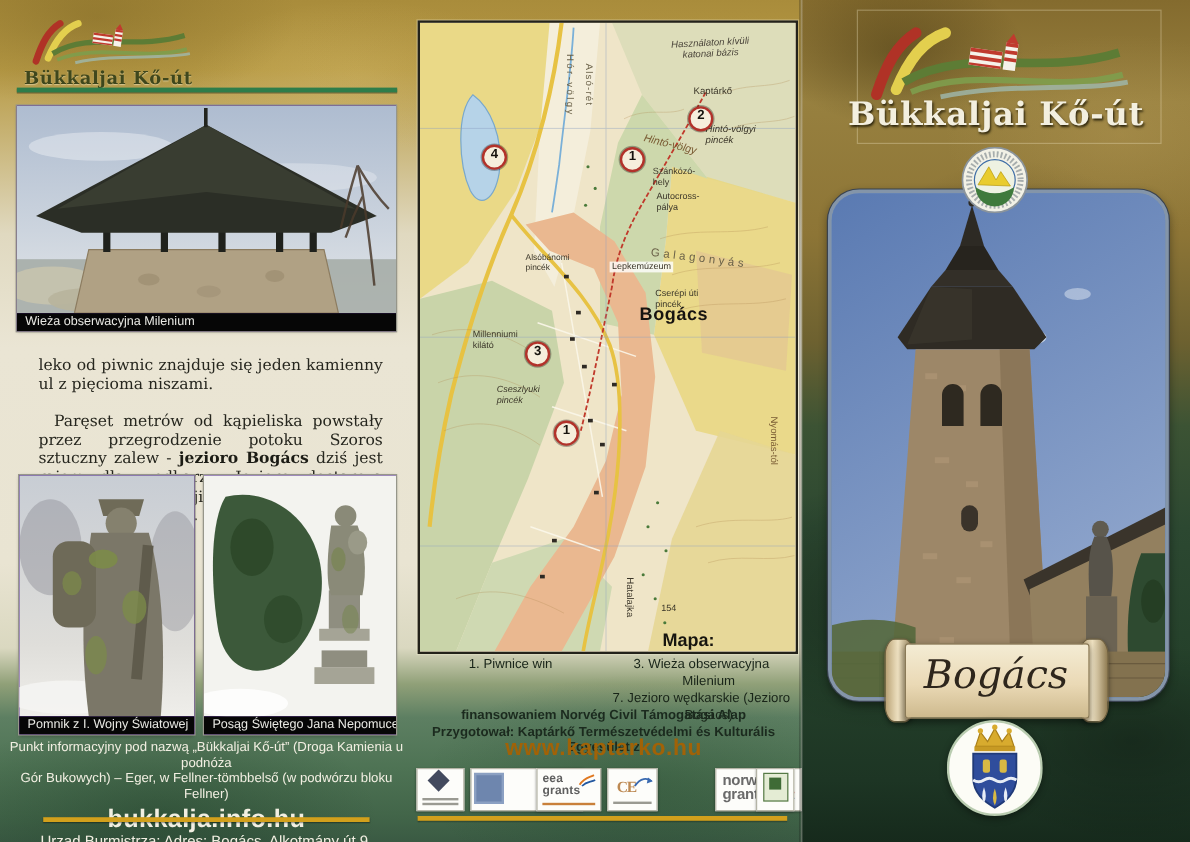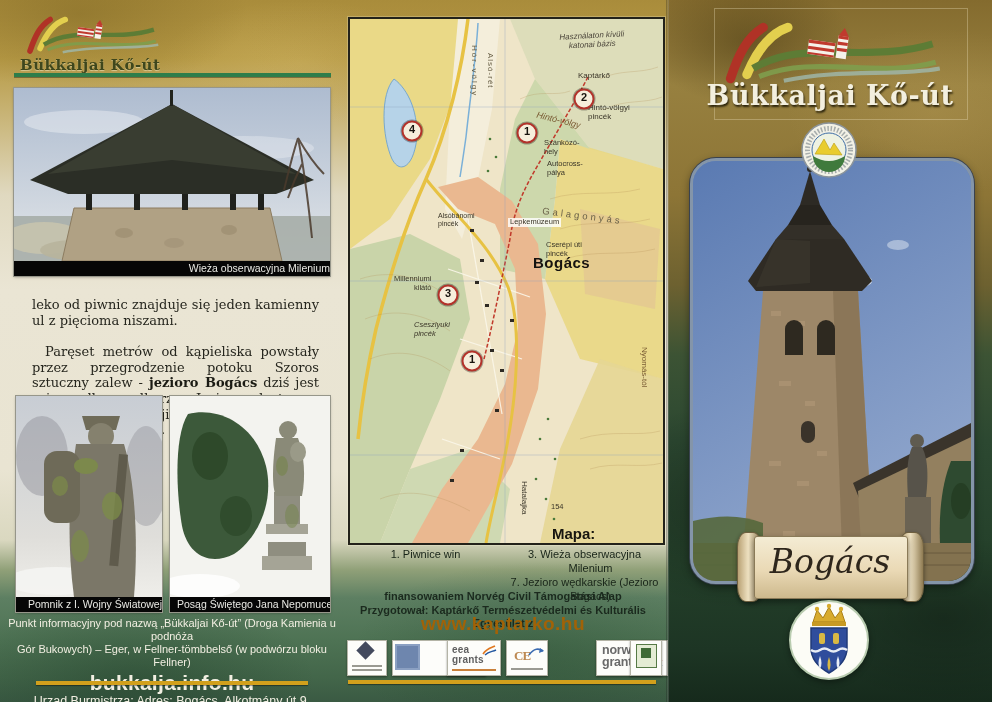--- a/index.html
+++ b/index.html
@@ -31,21 +31,21 @@
 
   
   .logo-sm{position:absolute;left:16px;top:12px;width:170px;height:64px;}
   .logo-sm svg{position:absolute;left:0;top:0;}
   .logo-sm-text{position:absolute;left:4px;top:44px;width:170px;
     font:bold 15px/18px "DejaVu Serif",serif;color:#3f471c;letter-spacing:.5px;
     text-shadow:0 1px 1px rgba(245,238,205,.55);}
   .green-rule{position:absolute;left:14px;top:73px;width:317px;height:4px;
     background:#2e7d4a;box-shadow:0 1px 0 rgba(0,0,0,.35);}
 
-  .photo{position:absolute;background:#4c1d95;box-shadow:0 0 0 1px #96968a,0 1px 3px rgba(0,0,0,.35);overflow:hidden;text-align:right;}
+  .photo{position:absolute;background:#4c1d95;box-shadow:0 0 0 1px #96968a,0 1px 3px rgba(0,0,0,.35);overflow:hidden;}
   .photo svg{position:absolute;left:0;top:0;}
   .capbar{position:absolute;left:0;right:0;bottom:0;height:15px;background:#060606;
     color:#e9e9e4;font:10.5px/15px "Liberation Sans",sans-serif;padding-left:7px;
     white-space:nowrap;overflow:hidden;}
   .photo-main{left:14px;top:88px;width:316px;height:188px;}
   .photo-a{left:16px;top:396px;width:146px;height:216px;}
   .photo-b{left:170px;top:396px;width:160px;height:216px;}
 
   .bodytext{position:absolute;left:16px;top:281px;width:319px;
     font:13px/15.6px "DejaVu Serif",serif;color:#26261e;text-align:justify;}
@@ -317,33 +317,33 @@
           <circle cx="204" cy="500" r="1.3"></circle>
         <circle cx="140" cy="120" r="1.3"></circle>
           <circle cx="146" cy="138" r="1.3"></circle>
           <circle cx="138" cy="152" r="1.3"></circle>
       </g>
     </svg>
 
     <div class="mlab" style="left:196px;top:12px;width:92px;font-size:8px;font-style:italic;text-align:center;transform:rotate(-3deg);color:#4a443a;">Használaton kívüli
 katonai bázis</div>
     <div class="mlab" style="left:228px;top:52px;font-size:8px;">Kaptárkő</div>
-    <div class="mlab" style="left:238px;top:84px;font-size:8px;">Hintó-völgyi
+    <div class="mlab" style="left:238px;top:84px;font-size:8px;font-style:italic;">Hintó-völgyi
 pincék</div>
     <div class="mlab" style="left:186px;top:96px;font-size:9px;font-style:italic;transform:rotate(14deg);color:#7a5c34;">Hintó-völgy</div>
     <div class="mlab" style="left:194px;top:120px;font-size:7.5px;">Szánkózó-
 hely</div>
     <div class="mlab" style="left:197px;top:141px;font-size:7.5px;">Autocross-
 pálya</div>
     <div class="mlab" style="left:196px;top:179px;font-size:7.5px;margin-top:43px;">Cserépi úti
 pincék</div>
     <div class="mlab" style="left:192px;top:192px;font-size:9.5px;letter-spacing:3px;transform:rotate(7deg);color:#6a6148;">Galagonyás</div>
     <div class="mlab" style="left:158px;top:199px;font-size:7.5px;background:rgba(255,255,255,.8);padding:0 2px;">Lepkemúzeum</div>
     <div class="mlab" style="left:183px;top:235px;font-size:15px;font-weight:bold;color:#161310;letter-spacing:.5px;">Bogács</div>
-    <div class="mlab" style="left:44px;top:256px;font-size:7.5px;text-align:right;">Millenniumi
+    <div class="mlab" style="left:44px;top:256px;font-size:7.5px;">Millenniumi
 kilátó</div>
     <div class="mlab" style="left:64px;top:302px;font-size:7.5px;font-style:italic;">Cseszlyuki
 pincék</div>
     <div class="mlab" style="left:88px;top:193px;font-size:7px;">Alsóbánomi
 pincék</div>
     <div class="mlab vert" style="left:120px;top:26px;font-size:8px;letter-spacing:2px;color:#6a6148;">Hór-völgy</div>
     <div class="mlab vert" style="left:136px;top:34px;font-size:8px;letter-spacing:1px;color:#6a6148;">Alsó-rét</div>
     <div class="mlab vert" style="left:290px;top:328px;font-size:8px;color:#7a5c34;">Nyomás-tól</div>
     <div class="mlab vert" style="left:170px;top:462px;font-size:8px;">Hatalajka</div>
     <div class="mlab" style="left:201px;top:484px;font-size:7.5px;">154</div>

